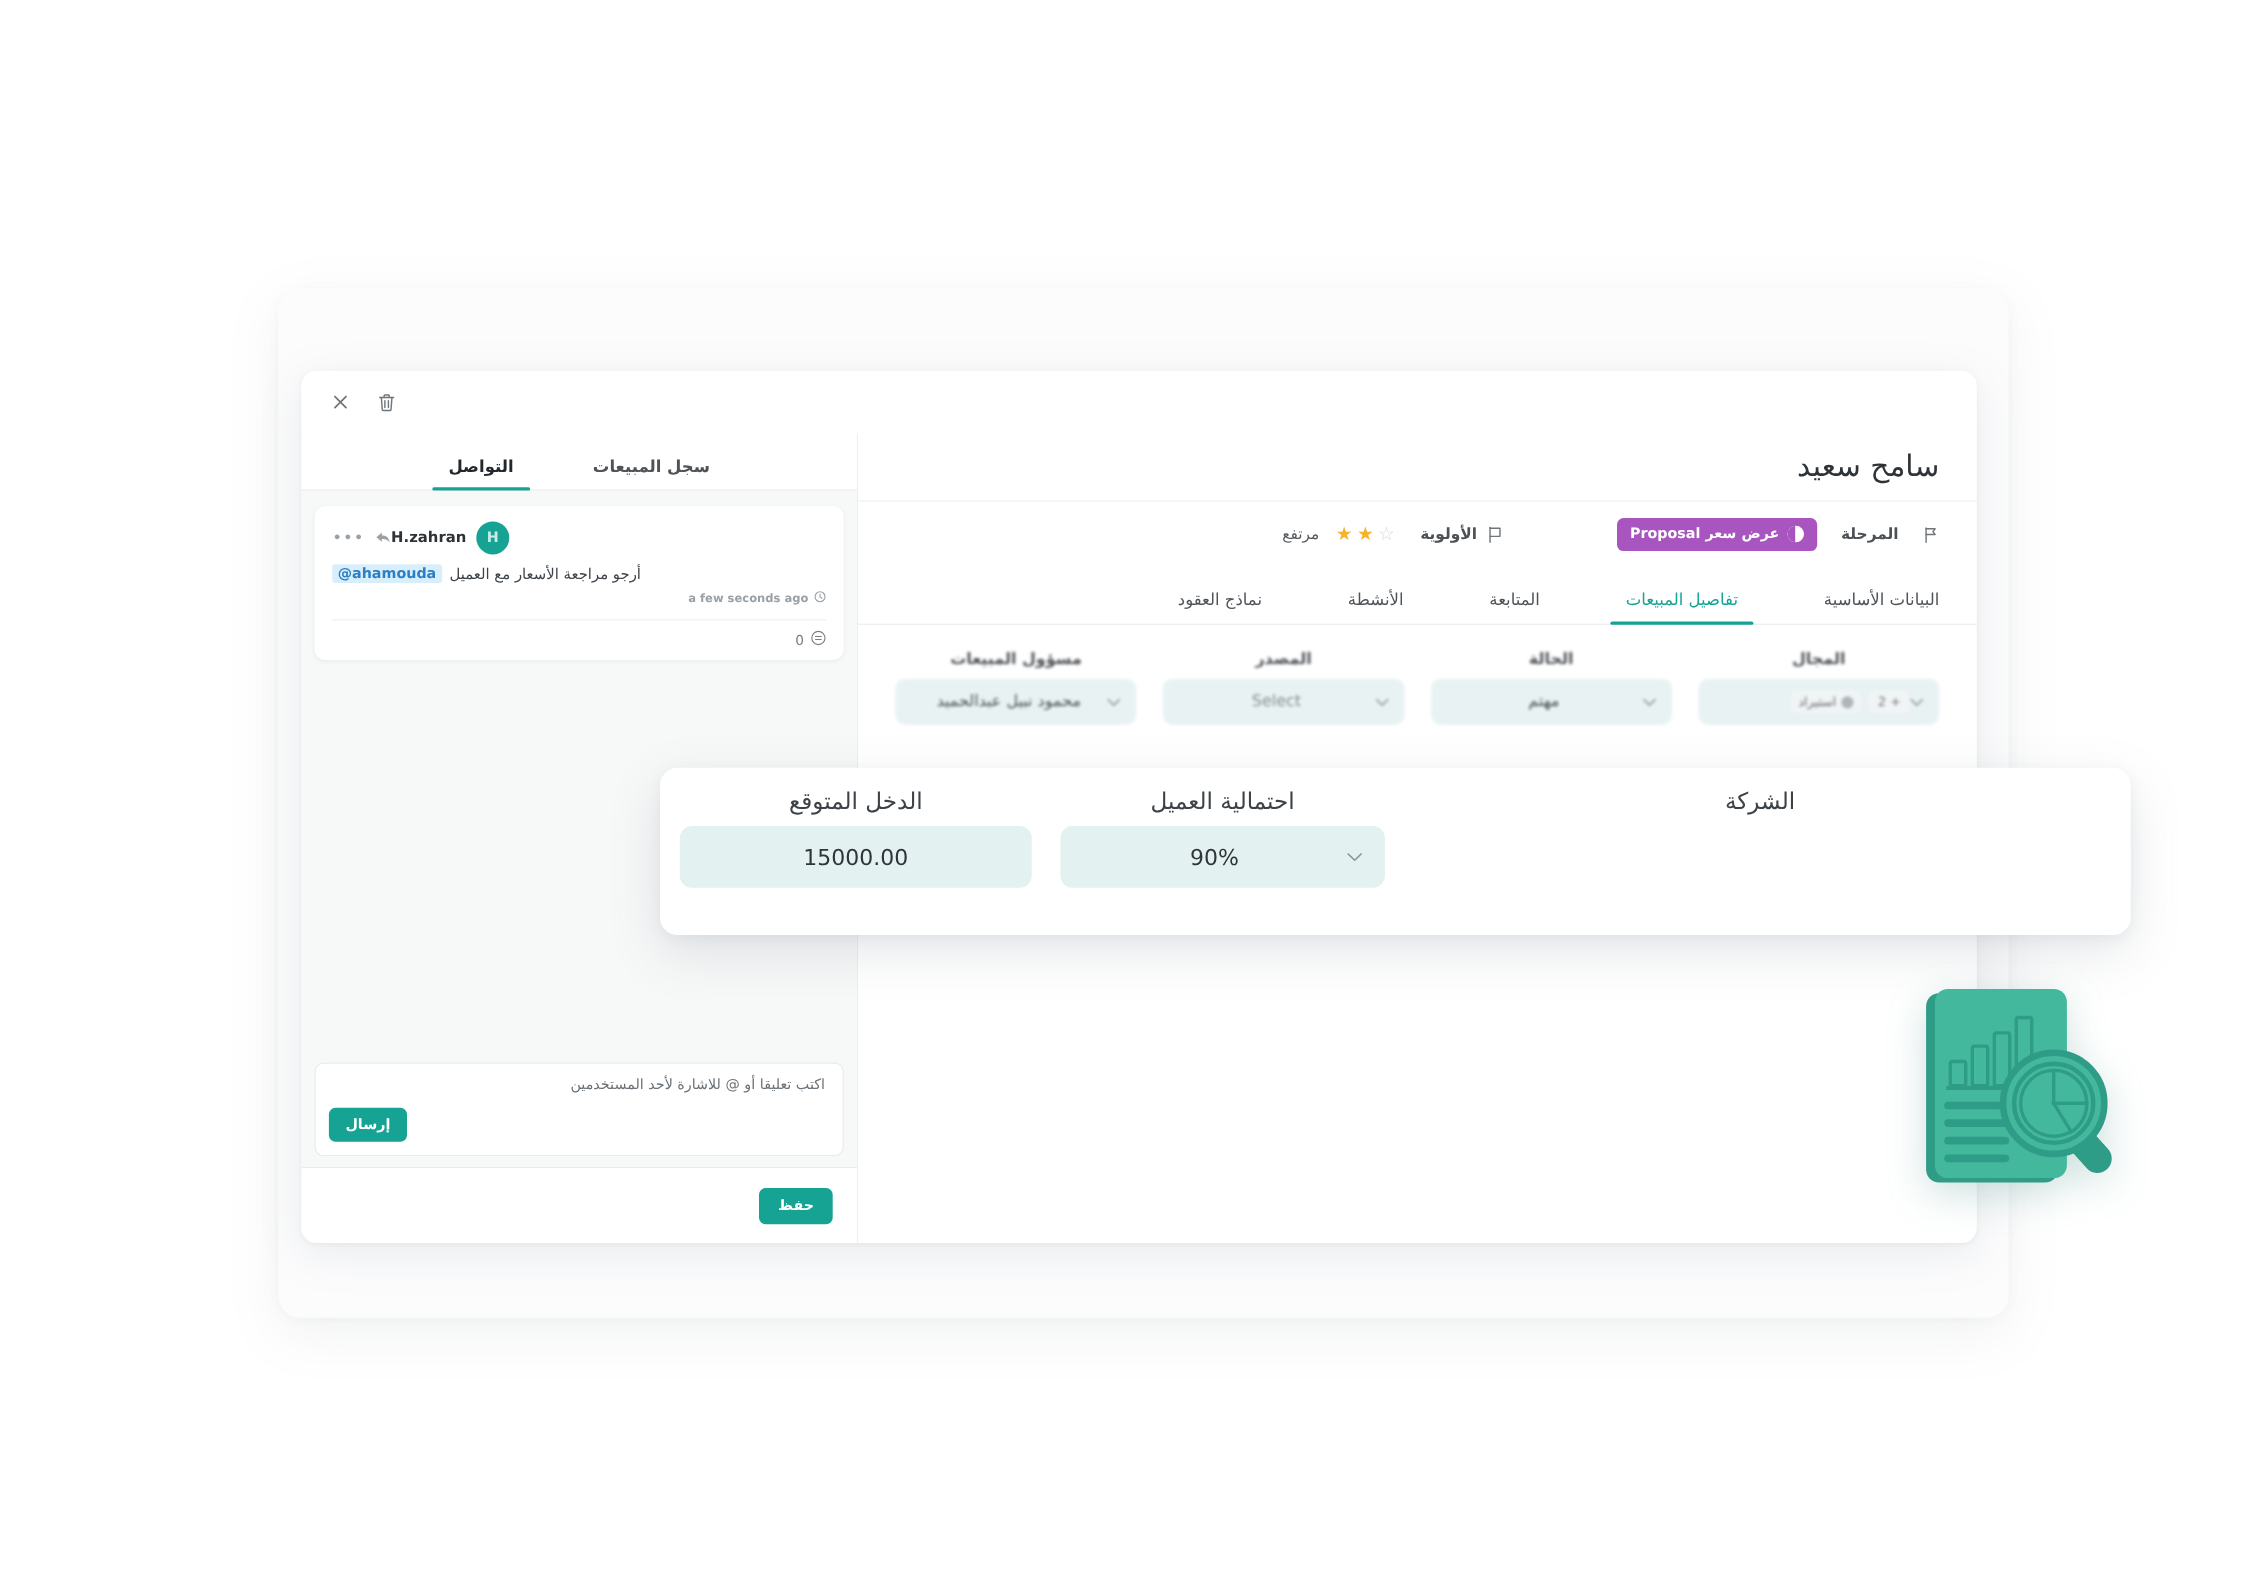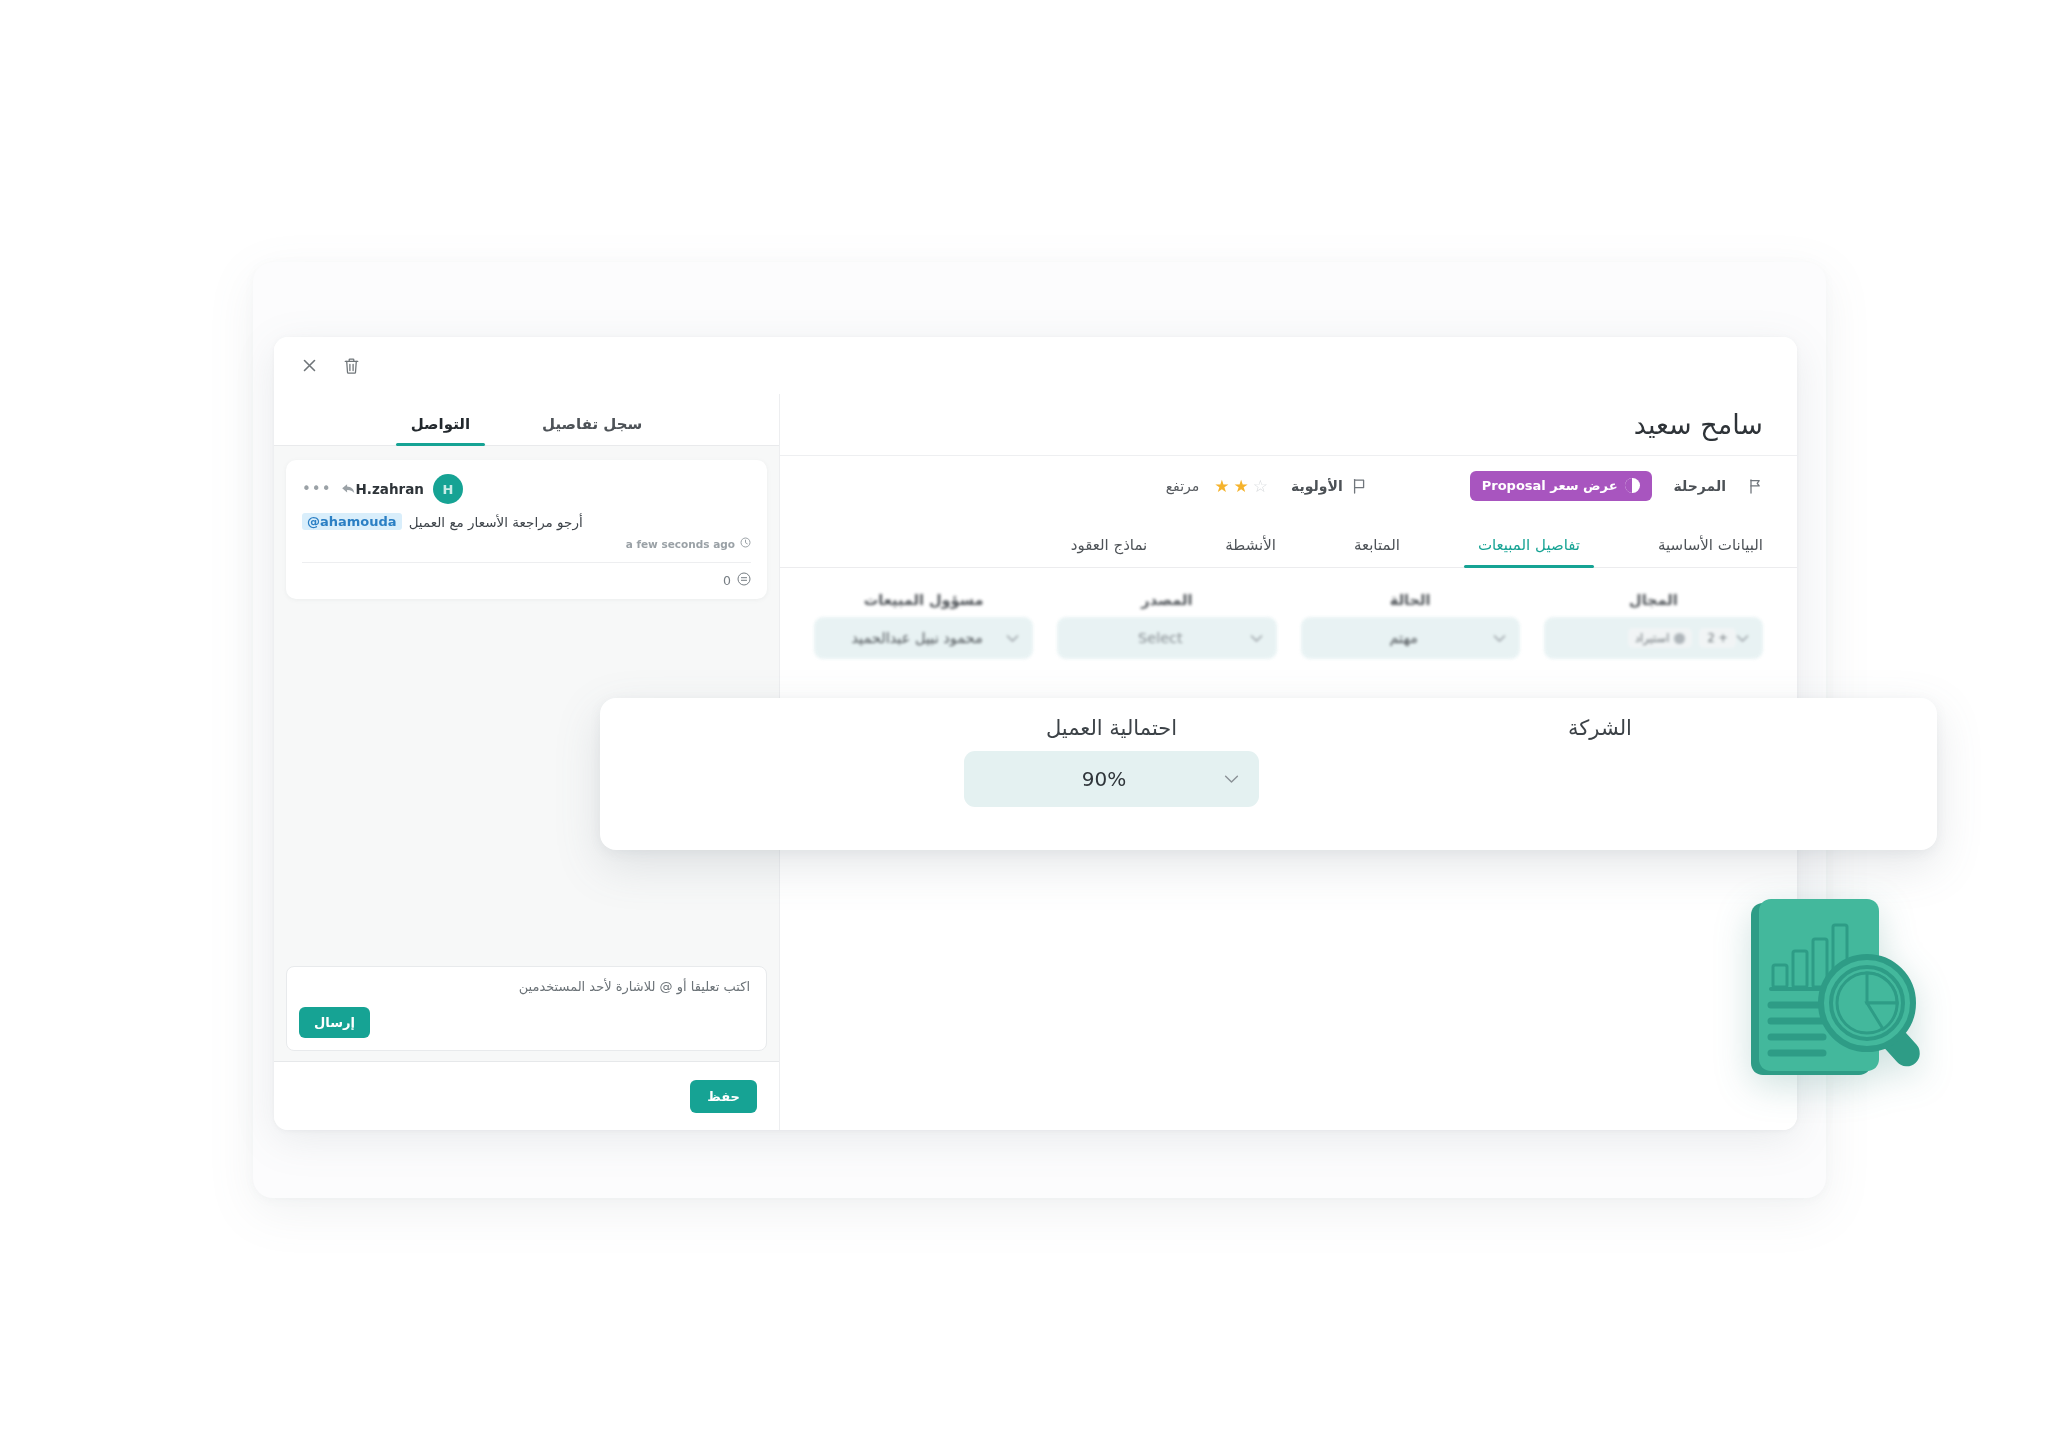--- a/index.html
+++ b/index.html
@@ -453,21 +453,21 @@
               </div>
             </div>
 
           </div>
         </div>
       </div>
 
       <div class="side-col">
 
         <div class="side-tabs">
-          <div class="side-tab">سجل تفاصيل</div>
+          <div class="side-tab">سجل المبيعات</div>
           <div class="side-tab active">التواصل</div>
         </div>
 
         <div class="comment-scroll">
           <div class="comment-card">
             <div class="c-head">
               <div class="c-author-wrap">
                 <span class="avatar">H</span>
                 <span class="c-author">H.zahran</span>
               </div>
@@ -539,20 +539,26 @@
         <div class="ov-input">
           <span class="chev">
             <svg width="15" height="10" viewBox="0 0 15 10" fill="none" stroke="currentColor" stroke-width="1.4" stroke-linecap="round" stroke-linejoin="round">
                 <path d="M1.6 2.3 L7.5 8 L13.4 2.3"></path>
               </svg>
           </span>
           <span class="ov-value">90%</span>
         </div>
       </div>
 
+      <div class="ov-field ov-income">
+        <div class="ov-label">الدخل المتوقع</div>
+        <div class="ov-input">
+          <span class="ov-value">15000.00</span>
+        </div>
+      </div>
 
     </div>
   </div>
 
   <div class="illustration">
     <svg width="188" height="202" viewBox="0 0 188 202" fill="none">
 
       <path d="M6 22c0-7 5-12 12-12h96c7 0 12 5 12 12v148c0 7-5 12-12 12H18c-7 0-12-5-12-12z" fill="#2e9c86"></path>
 
       <path d="M14 18c0-7 5-12 12-12h96c7 0 12 5 12 12v148c0 7-5 12-12 12H26c-7 0-12-5-12-12z" fill="#43b89c"></path>

